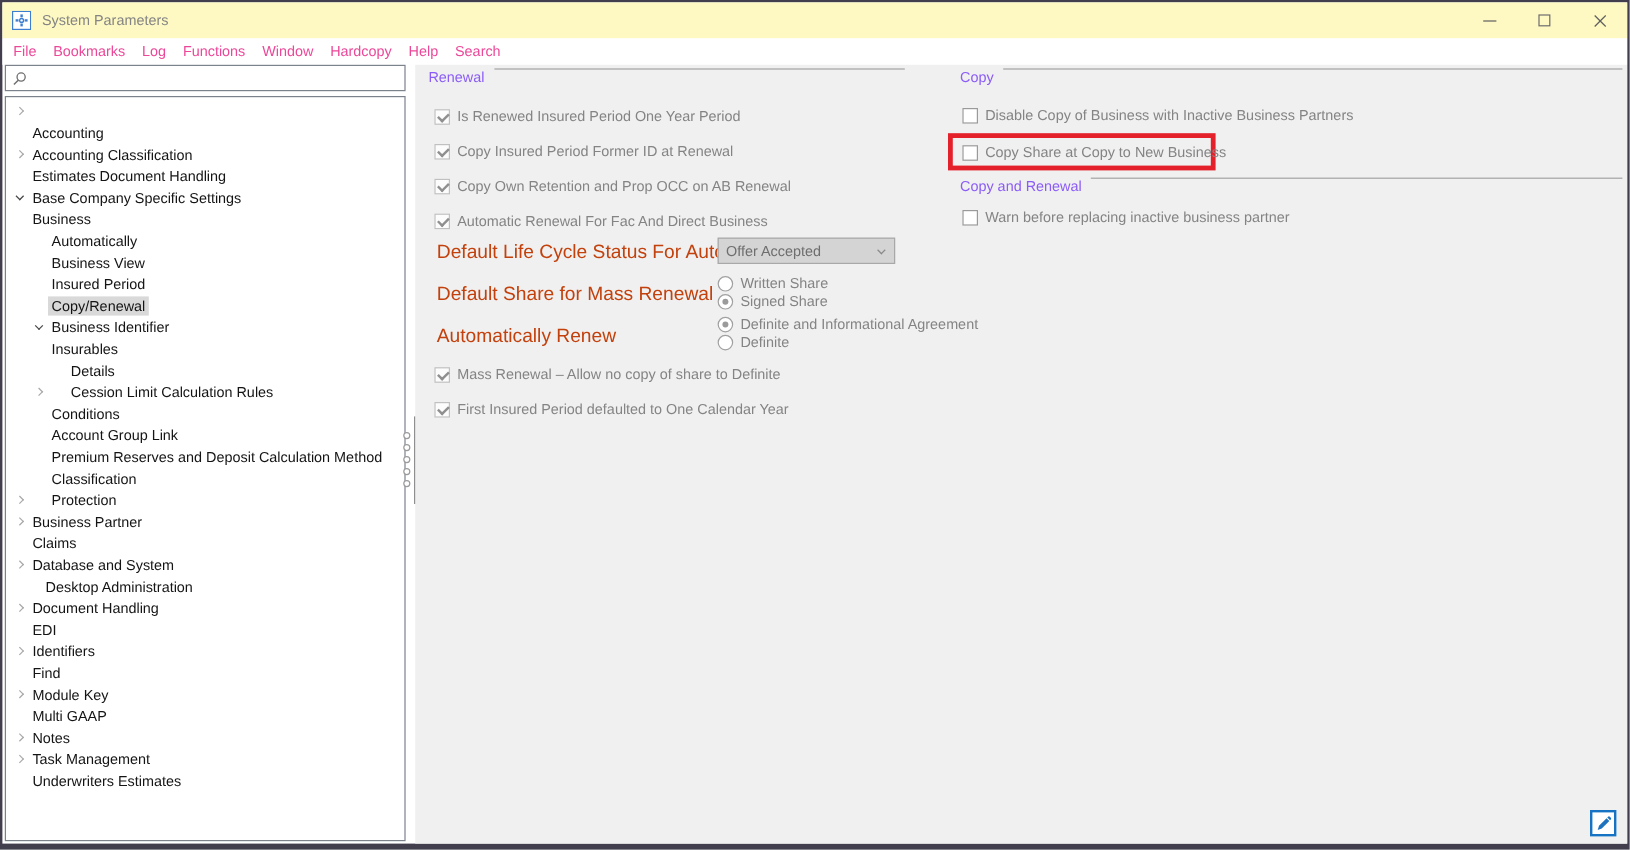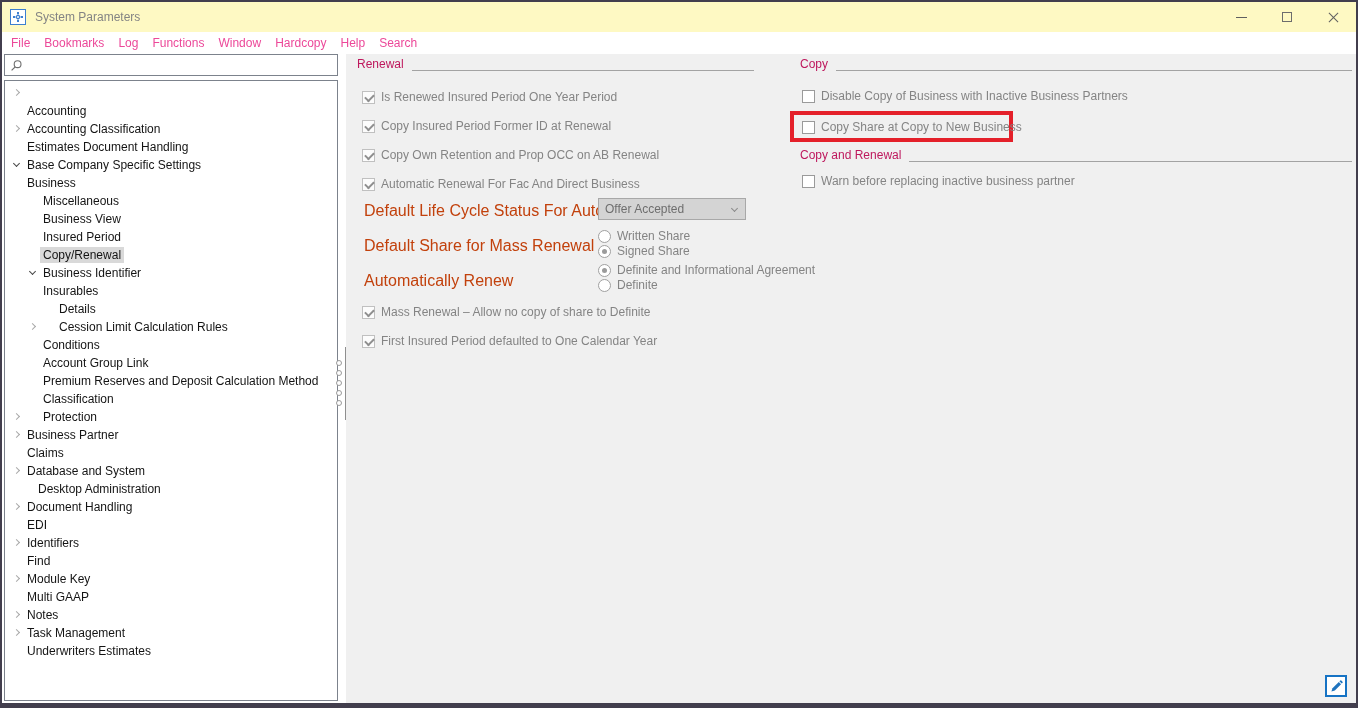--- a/index.html
+++ b/index.html
@@ -47,21 +47,21 @@
       border-left:1px solid #474747; border-bottom:1px solid #474747; transform:rotate(-45deg); }
   .tlabel { padding:1px 3px;margin-top:36px; }
   .trow.selected .tlabel { background:#d9d9d9; }
 
   
   .splitter-dots { position:absolute; left:334px; top:358px; display:flex; flex-direction:column; gap:4px; }
   .splitter-dots i { width:6px; height:6px; border:1px solid #9b9b9b; border-radius:50%; background:#fff; }
   .splitter-line { position:absolute; left:343px; top:345px; width:1px; height:73px; background:#8f8f8f; }
 
   
-  .ghead { position:absolute; display:flex; align-items:flex-end; gap:8px; color:#be185d; font-size:12px; white-space:nowrap; }
+  .ghead { position:absolute; display:flex; align-items:flex-start; gap:8px; color:#8b5cf6; font-size:12px; white-space:nowrap; }
   .ghead .gline { flex:1; height:1px; background:#a3a3a3; }
   .renewal-head { left:355px; top:55px; width:397px; }
   .copy-head    { left:798px; top:55px; width:552px; }
   .cnr-head     { left:798px; top:146px; width:552px; }
 
   
   .stack { position:absolute; display:flex; flex-direction:column; gap:15px; }
   .rstack { gap:1px; }
   #renewal-top    { left:360px; top:88px; }
   #renewal-bottom { left:360px; top:303px; }
@@ -169,21 +169,21 @@
       <div class="trow" style="padding-left: 4px;">
         <span class="chev none"></span>
         <span class="tlabel">Base Company Specific Settings</span>
       </div>
       <div class="trow" style="padding-left: 4px;">
         <span class="chev expanded"></span>
         <span class="tlabel">Business</span>
       </div>
       <div class="trow" style="padding-left: 20px;">
         <span class="chev none"></span>
-        <span class="tlabel">Miscellaneous</span>
+        <span class="tlabel">Automatically</span>
       </div>
       <div class="trow" style="padding-left: 20px;">
         <span class="chev none"></span>
         <span class="tlabel">Business View</span>
       </div>
       <div class="trow" style="padding-left: 20px;">
         <span class="chev none"></span>
         <span class="tlabel">Insured Period</span>
       </div>
       <div class="trow selected" style="padding-left: 20px;">

